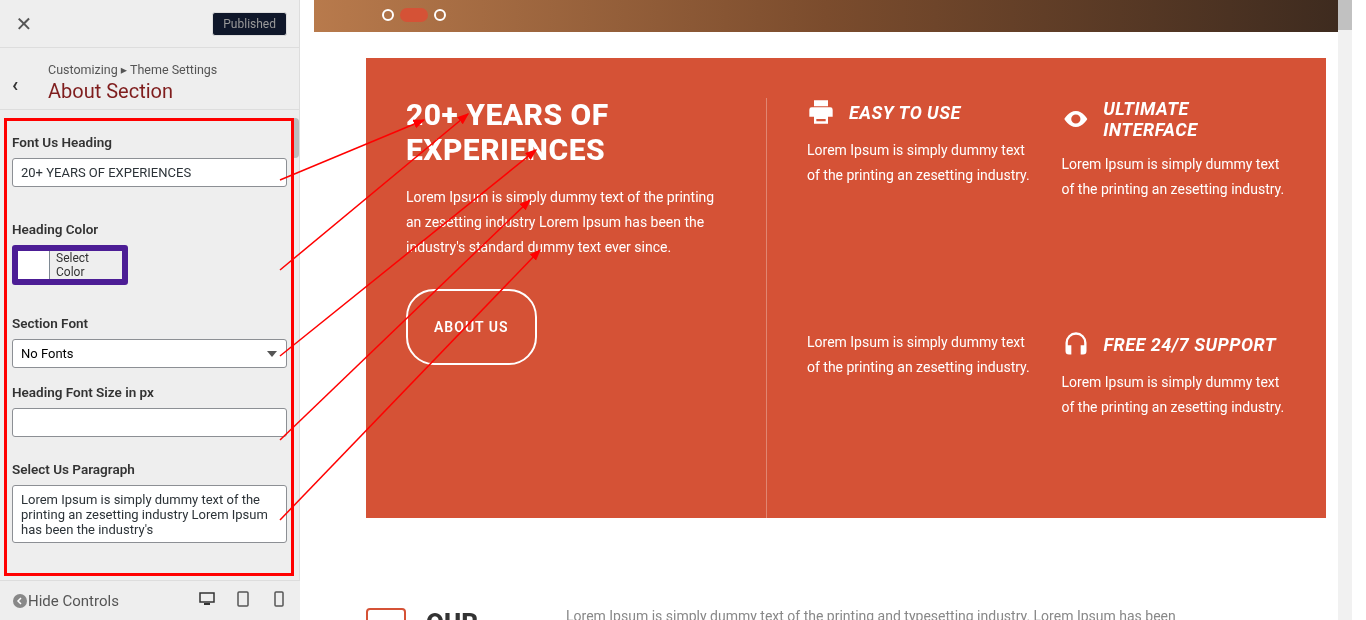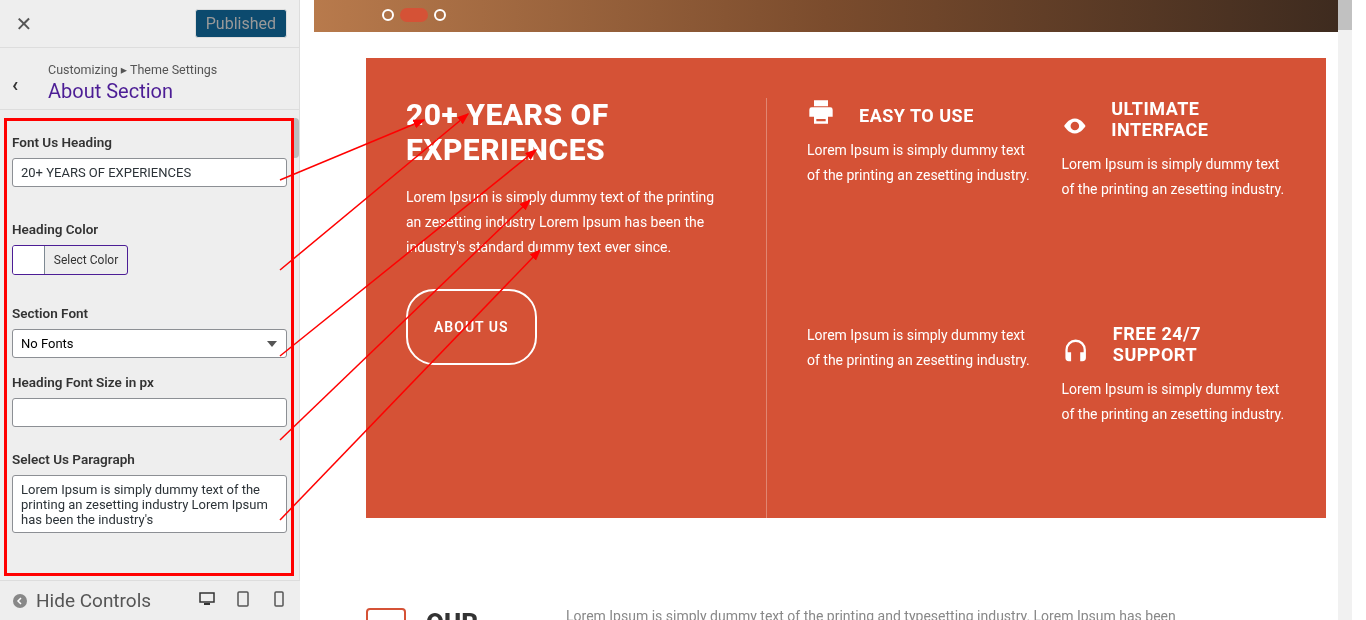--- a/index.html
+++ b/index.html
@@ -1,61 +1,61 @@
 <!DOCTYPE html>
 <html><head>
 <meta charset="utf-8">
 <style>
 * { margin: 0; padding: 0; box-sizing: border-box; font-family: -apple-system, BlinkMacSystemFont, "Segoe UI", Roboto, sans-serif; }
 body { width: 1366px; height: 620px; overflow: hidden; position: relative; background: #fff; }
 
 .sidebar { position: absolute; left: 0; top: 0; width: 300px; height: 620px; background: #eeeeee; border-right: 1px solid #ddd; }
 .sidebar-header { height: 48px; display: flex; align-items: center; justify-content: space-between; padding: 0 12px; border-bottom: 1px solid #ddd; }
 .close-x { width: 24px; height: 24px; display: flex; align-items: center; justify-content: center; font-size: 20px; color: #555; cursor: pointer; }
-.published-btn { background: #0c4a6e; border: 1px solid #ddd; color: #999; padding: 4px 10px; font-size: 16px; border-radius: 3px; }
+.published-btn { background: #0f172a; border: 1px solid #ddd; color: #999; padding: 4px 10px; font-size: 12px; border-radius: 3px; }
 .breadcrumb-row { display: flex; align-items: flex-start; padding: 14px 12px 6px 12px; border-bottom: 1px solid #ddd; }
 .back-chevron { width: 28px; height: 28px; margin-right: 8px; font-size: 20px; font-weight: bold; color: #333; display:flex; align-items:center; margin-top:8px;}
 .bc-text { font-size: 12.5px; color: #555; }
-.bc-title { font-size: 20px; color: #4c1d95; margin-top: 2px; }
+.bc-title { font-size: 20px; color: #7f1d1d; margin-top: 2px; }
 
 .form-area { padding: 12px; position: relative; }
 .red-box { position: absolute; left: 4px; top: 118px; width: 290px; height: 458px; border: 3px solid #ff0000; pointer-events: none; }
 .field-group { margin-bottom: 16px; }
 .field-label { font-size: 13.5px; font-weight: 600; color: #333; margin-bottom: 8px; display: block; }
 .text-input { width: 100%; border: 1px solid #8c8f94; background: #fff; padding: 6px 8px; font-size: 13px; border-radius: 3px; color:#2c3338; }
-.color-picker { display: flex; border: 1px solid #4c1d95; border-radius: 3px; width: 116px; overflow: hidden; }
+.color-picker { display: flex; border: 6px solid #4c1d95; border-radius: 3px; width: 116px; overflow: hidden; }
 .color-swatch { width: 32px; height: 28px; background: #fff; border-right: 1px solid #7e8993; }
 .color-label { flex: 1; font-size: 12px; display: flex; align-items: center; justify-content: center; padding: 0 6px; color:#333; }
 .select-input { width: 100%; border: 1px solid #8c8f94; background: #fff; padding: 6px 8px; font-size: 13px; border-radius: 3px; appearance: none; position: relative; }
 .select-wrap { position: relative; }
 .select-wrap::after { content: ""; position: absolute; right: 10px; top: 50%; transform: translateY(-50%); border-left: 5px solid transparent; border-right: 5px solid transparent; border-top: 6px solid #555; }
 .textarea-input { width: 100%; border: 1px solid #8c8f94; background: #fff; padding: 6px 8px; font-size: 13px; border-radius: 3px; height: 58px; resize: none; color:#2c3338; overflow:hidden;}
 
 .sidebar-footer { position: absolute; bottom: 0; left: 0; width: 300px; height: 40px; background: #eeeeee; border-top: 1px solid #ddd; display: flex; align-items: center; justify-content: space-between; padding: 0 12px; }
-.hide-controls { display: flex; align-items: center; gap: 8px; color: #555; font-size: 19px; cursor: pointer; }
+.hide-controls { display: flex; align-items: center; color: #555; font-size: 15px; cursor: pointer; }
 .device-icons { display: flex; gap: 18px; color: #555; }
 .dev-icon { cursor: pointer; }
 
 .sb-scroll { position:absolute; right:0; top:118px; width:8px; height:40px; background:#bbb; border-radius:4px; }
 
 .preview { position: absolute; left: 300px; top: 0; width: 1052px; height: 620px; background: #fff; overflow: hidden; }
 .preview-inner { position: absolute; left: 14px; top: 0; width: 1024px; height: 620px; }
 .hero-banner { height: 32px; background: linear-gradient(90deg, #b87a4c 0%, #7b4c2d 50%, #3e2b1f 100%); }
 .dots { position: absolute; top: 8px; left: 68px; display: flex; gap: 6px; align-items: center; }
 .dot { width: 12px; height: 12px; border: 2px solid #fff; border-radius: 50%; }
 .pill { width: 28px; height: 14px; background: #d55236; border-radius: 7px; }
 
 .orange-box { position: absolute; left: 52px; top: 58px; width: 960px; height: 460px; background: #d55236; color: #fff; padding: 40px 40px 0 40px; display: flex; gap: 40px; }
 .about-col { width: 320px; }
 .about-heading { font-size: 30px; font-weight: 800; line-height: 1.15; margin-bottom: 18px; letter-spacing: 0.5px; }
 .about-para { font-size: 14px; line-height: 1.8; margin-bottom: 28px; }
 .about-btn { display: inline-block; border: 2px solid #fff; border-radius: 28px; padding: 28px 26px; font-size: 14px; font-weight: 600; letter-spacing: 1px; }
 .feature-grid { flex: 1; display: grid; grid-template-columns: 1fr 1fr; column-gap: 30px; row-gap: 30px; border-left: 1px solid rgba(255,255,255,0.3); padding-left: 40px; }
 .feature { }
-.feature-head { display: flex; align-items: flex-end; gap: 24px; margin-bottom: 12px; }
+.feature-head { display: flex; align-items: center; gap: 14px; margin-bottom: 12px; font-style: italic; }
 .feature-icon { width: 28px; height: 28px; }
 .feature-title { font-size: 18px; font-weight: 700; letter-spacing: 0.5px; }
 .feature-text { font-size: 14px; line-height: 1.8; }
 
 .our-section { position: absolute; left: 52px; bottom: -24px; width: 960px; display: flex; align-items: flex-start; gap: 20px; padding-top: 60px; }
 .our-icon { width: 40px; height: 36px; border: 2px solid #d55236; border-radius: 4px; display:flex; align-items:center; justify-content:center; color:#d55236; font-weight:bold; }
 .our-title { font-size: 26px; font-weight: 800; color: #333; }
 .our-text { font-size: 14px; color: #888; }
 
 .preview-scroll { position: absolute; right: 0; top: 0; width: 14px; height: 620px; background: #f1f1f1; }

